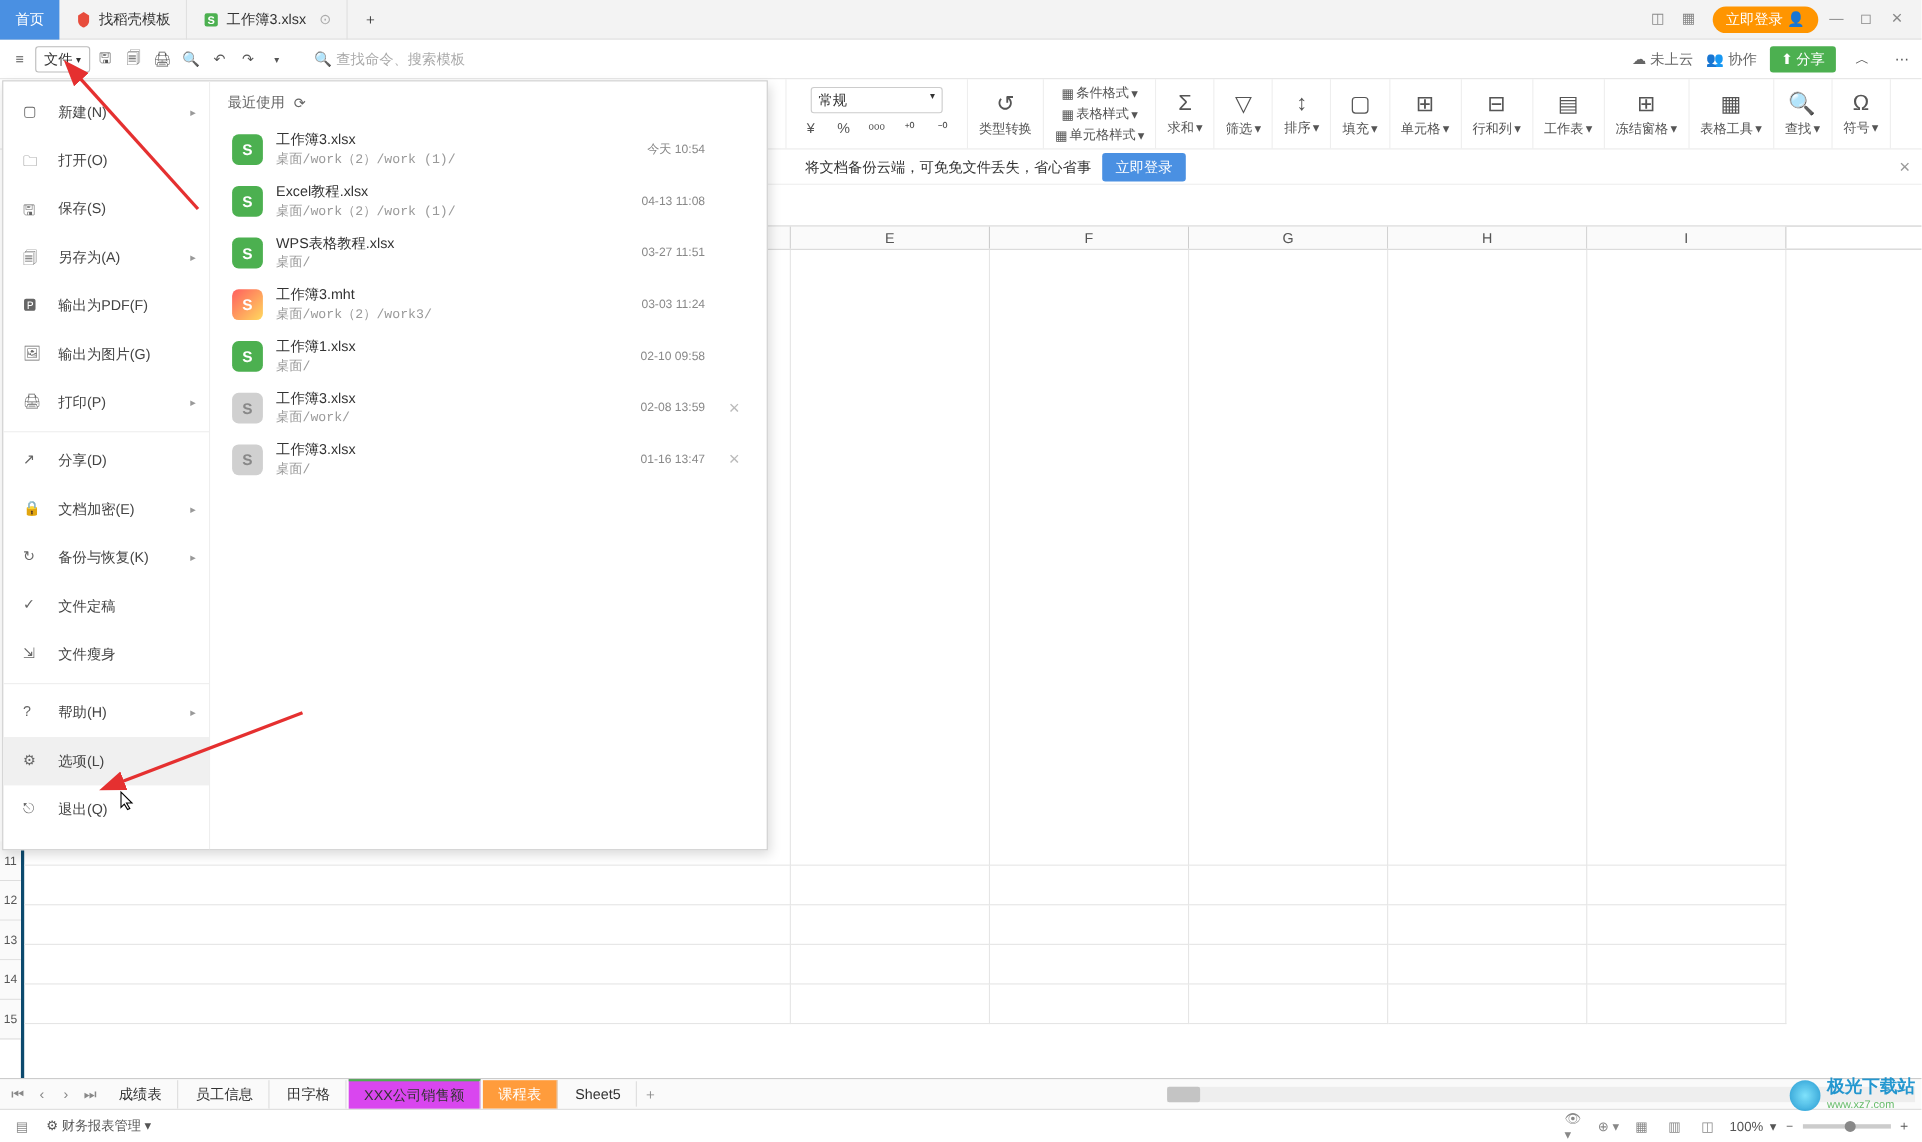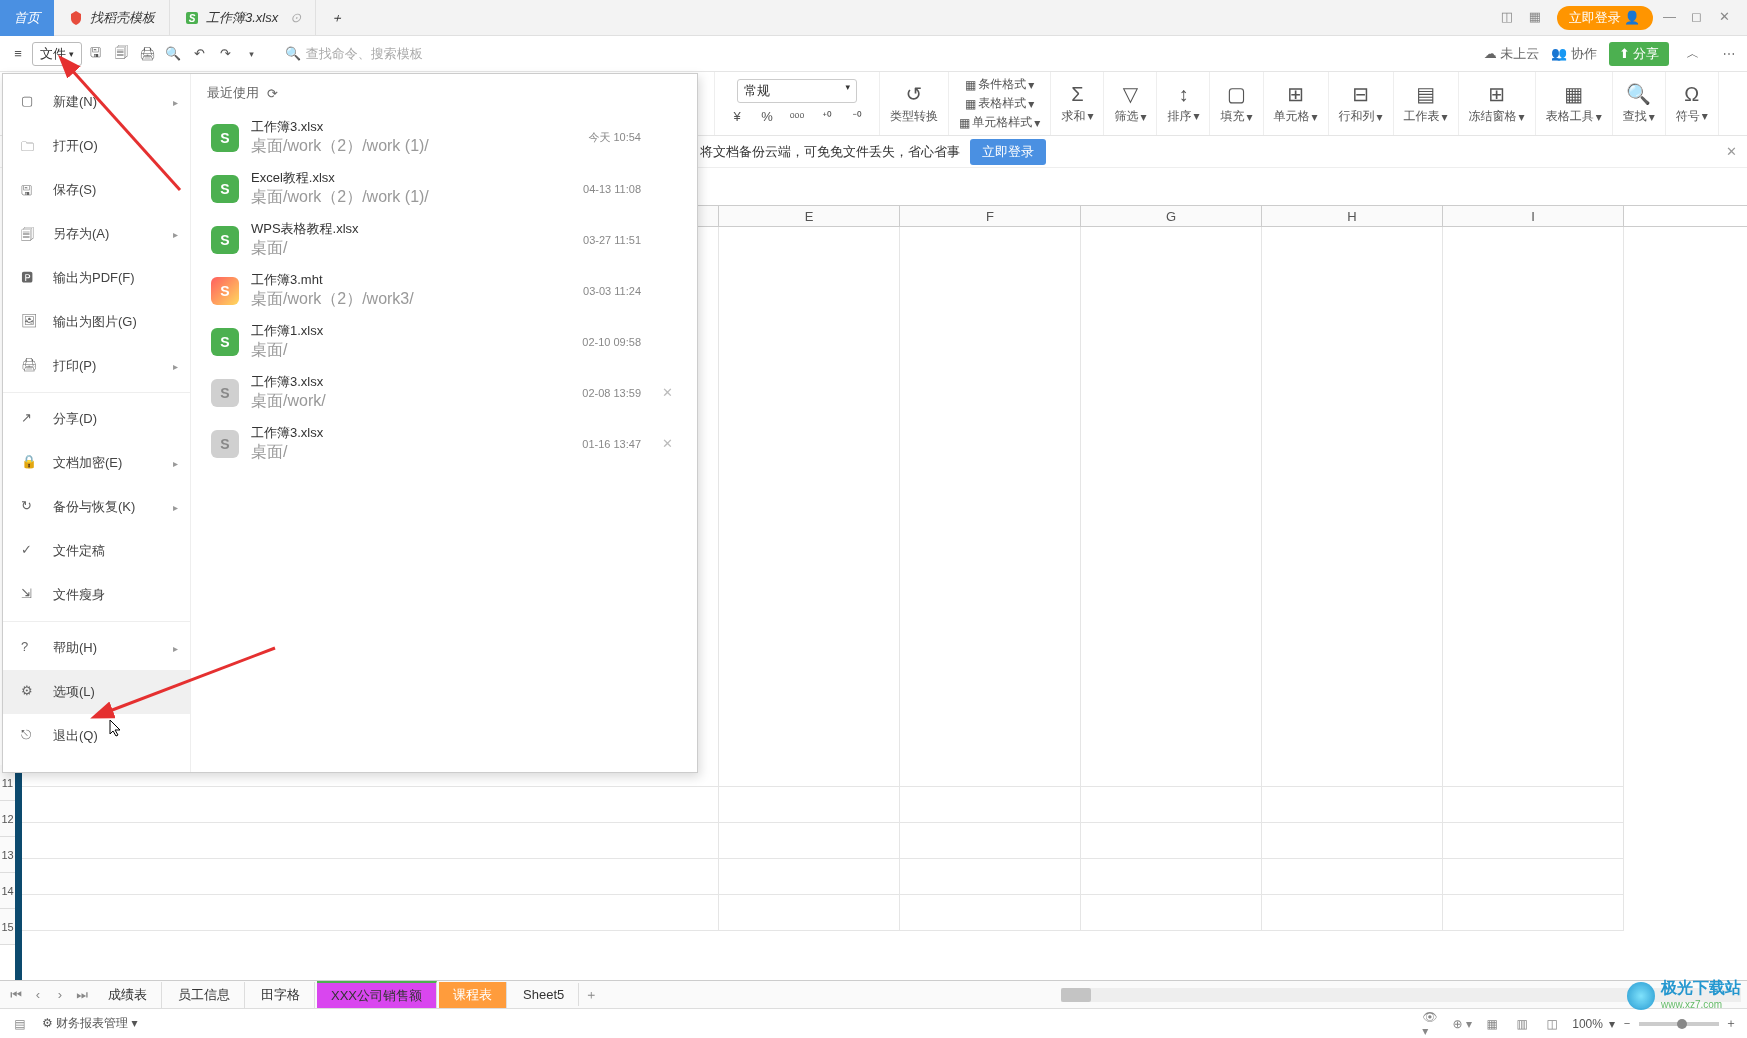--- a/index.html
+++ b/index.html
@@ -1,20 +1,20 @@
 <!DOCTYPE html>
 <html><head>
 <meta charset="utf-8">
 <style>
 * { box-sizing: border-box; margin: 0; padding: 0; font-family: "Microsoft YaHei", sans-serif; }
 body { width: 1747px; height: 1038px; background: #fff; overflow: hidden; position: relative; font-size: 13px; color: #333; }
 
 
 .tabbar { height: 36px; background: #f3f3f3; display: flex; align-items: center; border-bottom: 1px solid #e0e0e0; }
-.tab { height: 36px; display: flex; align-items: center; padding: 0 14px; gap: 6px; border-right: 1px solid #e0e0e0; cursor: pointer; font-style: italic; }
+.tab { height: 36px; display: flex; align-items: center; padding: 0 14px; gap: 6px; border-right: 1px solid #e0e0e0; cursor: pointer; }
 .tab.home { background: #4a90e2; color: #fff; border: none; }
 .tab .xicon { width: 16px; height: 16px; display: inline-block; }
 .tab-close { color: #aaa; margin-left: 6px; }
 .tabbar-right { margin-left: auto; display: flex; align-items: center; gap: 10px; padding-right: 10px; }
 .pill-login { background: #ff9500; color: #fff; border-radius: 14px; padding: 3px 12px; display: flex; align-items: center; gap: 4px; }
 .win-btn { width: 18px; height: 18px; color: #888; cursor: pointer; }
 
 
 .toolbar { height: 36px; display: flex; align-items: center; padding: 0 6px; gap: 2px; border-bottom: 1px solid #e5e5e5; }
 .tb-btn { width: 24px; height: 24px; display: flex; align-items: center; justify-content: center; color: #555; cursor: pointer; border-radius: 3px; }
@@ -28,55 +28,55 @@
 
 
 .ribbon { height: 64px; display: flex; align-items: stretch; padding: 0 4px; border-bottom: 1px solid #e5e5e5; }
 .ribbon-group { display: flex; flex-direction: column; align-items: center; justify-content: center; padding: 0 10px; border-right: 1px solid #eee; gap: 2px; }
 .ribbon-row { display: flex; align-items: center; gap: 6px; }
 .ribbon-sel { border: 1px solid #ccc; border-radius: 3px; padding: 2px 6px; width: 120px; display: flex; justify-content: space-between; }
 .rg-label { font-size: 12px; color: #555; display: flex; align-items: center; gap: 2px; }
 .rg-icon { font-size: 20px; color: #555; }
 
 
-.banner { height: 32px; display: flex; align-items: center; padding-left: 700px; background: #fff; border-bottom: 1px solid #eee; gap: 10px; position: relative; }
+.banner { height: 32px; display: flex; align-items: center; padding-left: 700px; background: #fff; border-bottom: 1px solid #eee; gap: 10px; position: relative; margin-left: 32px; }
 .banner-login { background: #4a90e2; color: #fff; padding: 4px 12px; border-radius: 3px; }
 .banner-close { position: absolute; right: 10px; color: #999; cursor: pointer; }
 
 
 .filemenu { position: absolute; left: 2px; top: 73px; width: 696px; height: 700px; background: #fff; border: 1px solid #ccc; box-shadow: 2px 4px 10px rgba(0,0,0,0.15); display: flex; z-index: 100; }
 .fm-left { width: 188px; border-right: 1px solid #eee; padding: 6px 0; }
 .fm-item { height: 44px; display: flex; align-items: center; padding: 0 18px; gap: 14px; cursor: pointer; color: #444; position: relative; }
 .fm-item:hover, .fm-item.hov { background: #f0f0f0; }
 .fm-sep { height: 1px; background: #eee; margin: 4px 0; }
 .fm-arrow { position: absolute; right: 12px; color: #999; font-size: 10px; }
 .fm-ico { width: 18px; height: 18px; color: #666; }
 .fm-right { flex: 1; padding: 10px 16px; }
 .fm-rhead { display: flex; align-items: center; gap: 8px; color: #666; margin-bottom: 10px; }
 .recent-item { display: flex; align-items: center; padding: 6px 4px; gap: 12px; position: relative; }
 .ri-icon { width: 28px; height: 28px; border-radius: 6px; display: flex; align-items: center; justify-content: center; color: #fff; font-weight: bold; font-size: 14px; }
 .ri-green { background: #4cb050; }
 .ri-multi { background: linear-gradient(135deg,#ff5e5e,#ffd95e); }
 .ri-gray { background: #d0d0d0; color: #888; }
 .ri-text { display: flex; flex-direction: column; }
 .ri-name { font-size: 13px; color: #333; }
-.ri-path { font-size: 16px; color: #999; }
+.ri-path { font-size: 12px; color: #999; font-family: Liberation Mono, monospace; }
 .ri-date { position: absolute; right: 40px; font-size: 11px; color: #888; }
 .ri-x { position: absolute; right: 8px; color: #bbb; cursor: pointer; }
 
 
 .arrow { position: absolute; pointer-events: none; z-index: 200; }
 .arrow svg { overflow: visible; }
 
 
 .sheet-area { position: absolute; left: 0; top: 205px; right: 0; bottom: 58px; }
 .col-headers { position: absolute; left: 22px; right: 0; height: 22px; display: flex; border-top: 1px solid #ccc; border-bottom: 1px solid #ccc; }
 .col-h { flex: none; width: 181px; border-right: 1px solid #ccc; display: flex; align-items: center; justify-content: center; background: #fafafa; color: #555; }
 .col-h.first { width: 697px; }
-.row-headers { position: absolute; left: 0; top: 22px; bottom: 0; width: 22px; border-right: 7px solid #0c4a6e; }
+.row-headers { position: absolute; left: 0; top: 22px; bottom: 0; width: 22px; border-right: 3px solid #0c4a6e; }
 .row-h { height: 36px; border-bottom: 1px solid #ddd; display: flex; align-items: center; justify-content: center; background: #fafafa; color: #555; font-size: 11px; }
 .cells { position: absolute; left: 22px; top: 22px; right: 0; bottom: 0; }
 .cell-row { height: 36px; display: flex; }
 .cell { width: 181px; border-right: 1px solid #e5e5e5; border-bottom: 1px solid #e5e5e5; }
 .cell.first { width: 697px; }
 
 
 .sheetbar { position: absolute; left: 0; right: 0; bottom: 30px; height: 28px; border-top: 1px solid #ccc; display: flex; align-items: center; padding: 0 6px; gap: 2px; background: #fafafa; }
 .sbtn { width: 20px; height: 20px; color: #888; cursor: pointer; display: flex; align-items: center; justify-content: center; }
 .stab { padding: 4px 14px; cursor: pointer; border-right: 1px solid #ddd; text-align: center; }

